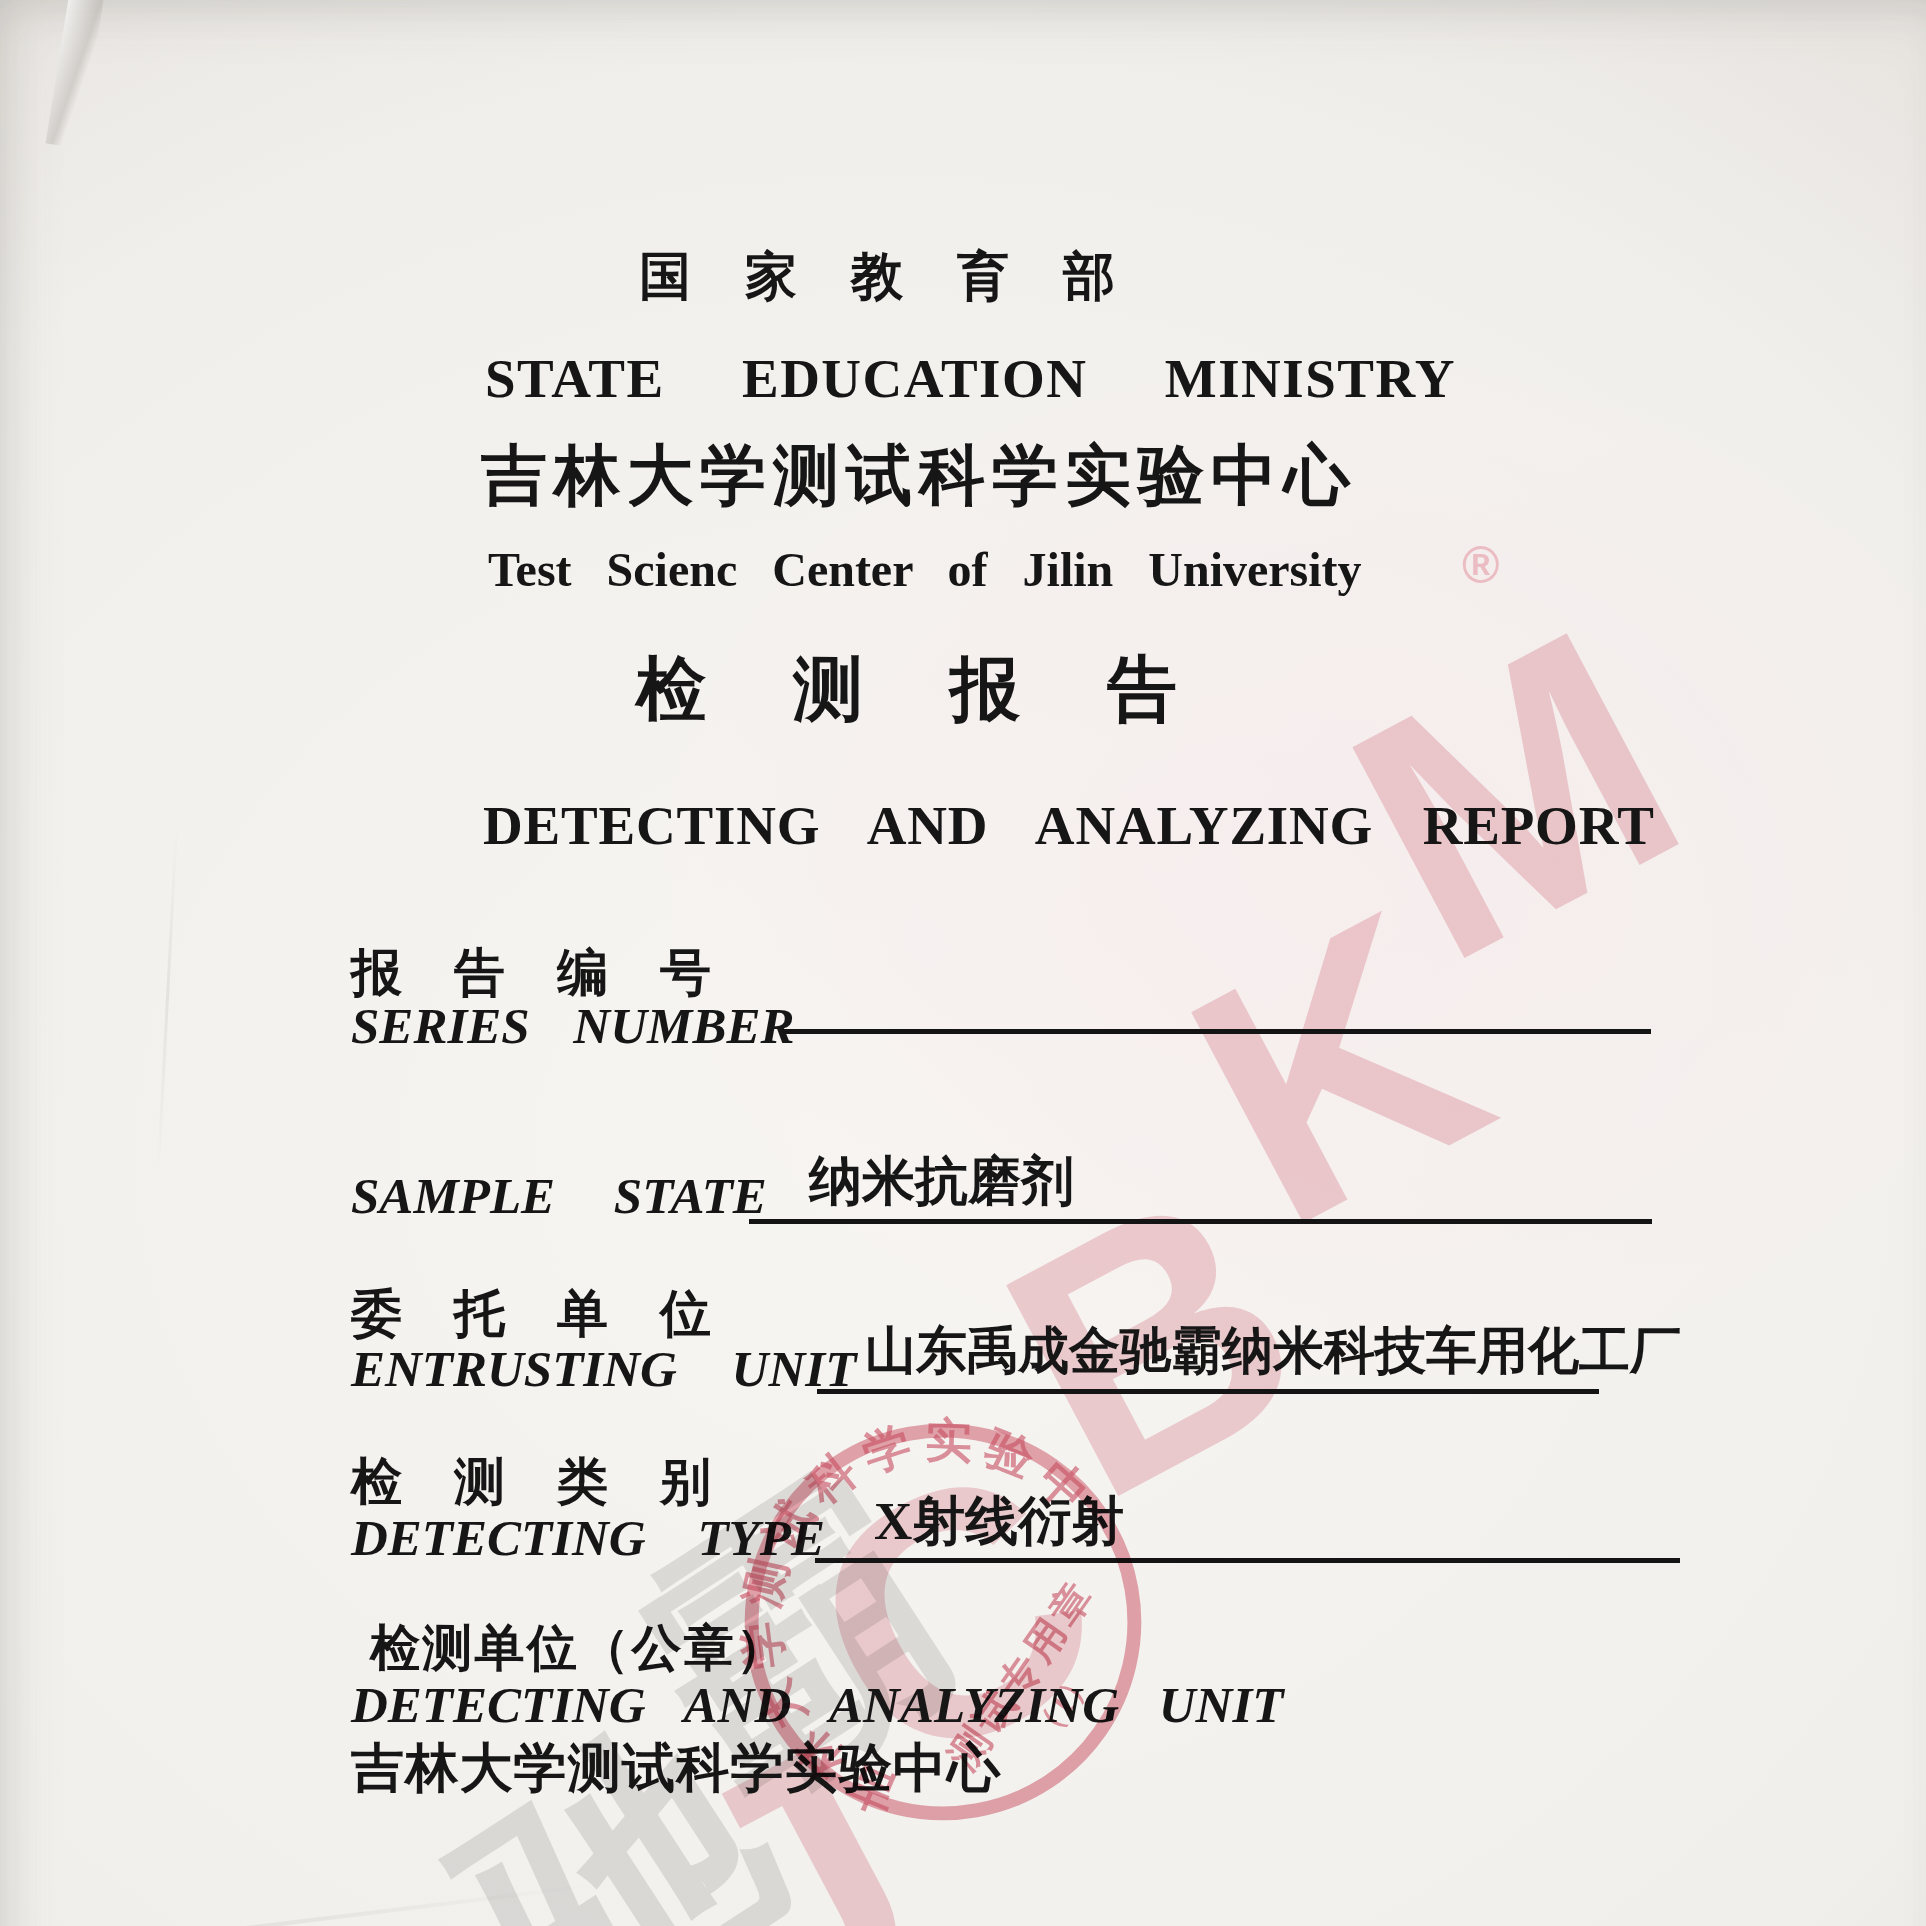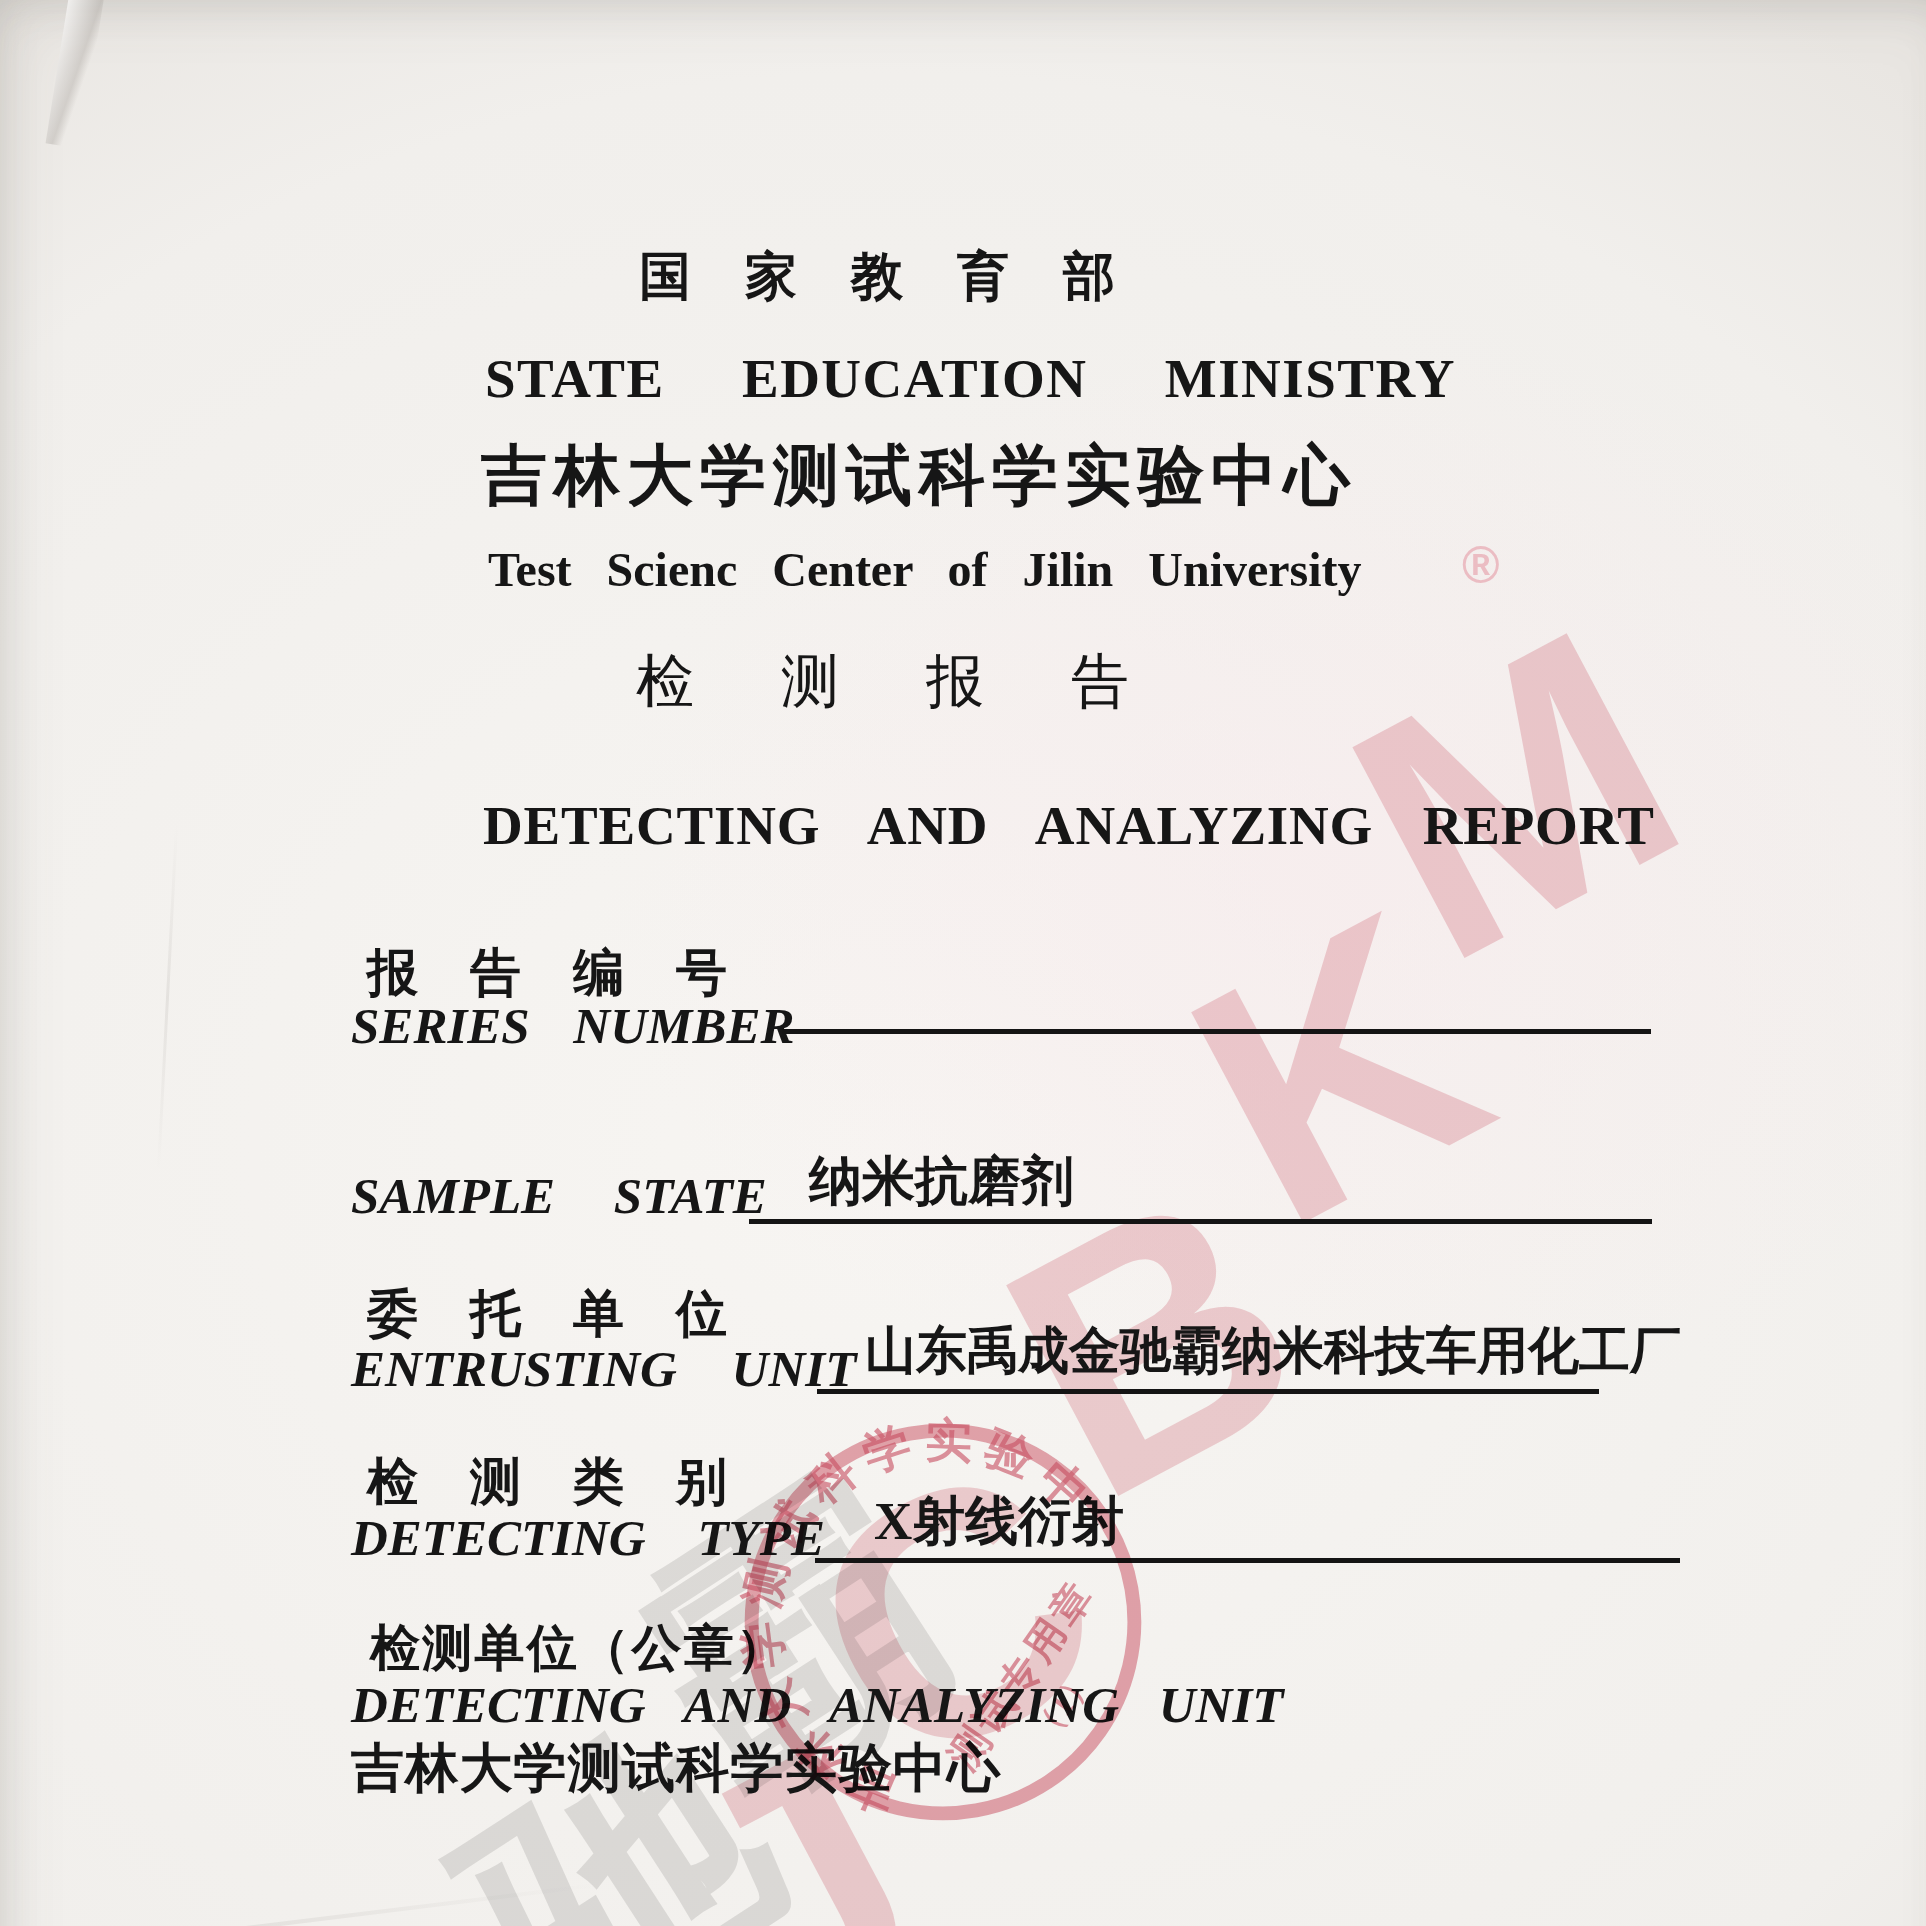--- a/index.html
+++ b/index.html
@@ -38,24 +38,24 @@
   .wm-lt-B{left:1027px;top:1169px;}
   .wm-lt-K{left:1212px;top:896px;}
   .wm-lt-M{left:1371px;top:622px;}
   .reg-mark{left:1462px;top:536px;font-family:"Liberation Sans","DejaVu Sans",sans-serif;
     font-size:51px;font-weight:700;color:rgba(228,148,160,.55);}
   
   .h-ministry-cn{left:639px;top:242px;font-size:52px;font-weight:600;letter-spacing:54px;}
   .h-ministry-en{left:485px;top:347px;font-size:55px;font-weight:700;word-spacing:62px;letter-spacing:1.5px;}
   .h-center-cn{left:481px;top:431px;font-size:66px;font-weight:700;letter-spacing:7px;}
   .h-center-en{left:488px;top:542px;font-size:48px;font-weight:700;word-spacing:23px;}
-  .h-title-cn{left:636px;top:643px;font-size:58px;font-weight:400;letter-spacing:87px;}
+  .h-title-cn{left:636px;top:643px;font-size:70px;font-weight:700;letter-spacing:87px;}
   .h-title-en{left:483px;top:794px;font-size:55px;font-weight:700;word-spacing:35px;letter-spacing:0.8px;}
   
-  .lab-cn{left:351px;font-size:51px;font-weight:600;letter-spacing:52px;margin-left:16px;}
+  .lab-cn{left:351px;font-size:51px;font-weight:600;letter-spacing:52px;}
   .lab-cn-tight{left:370px;font-size:50px;font-weight:600;letter-spacing:2.3px;}
   .lab-en{left:351px;font-size:51px;font-weight:700;font-style:italic;}
   .rule{position:absolute;height:4.6px;background:#141414;}
   .val-cn{font-size:53px;font-weight:600;}
   .f0-cn{top:939px;} .f0-en{top:997px;word-spacing:31px;}
   .f0-rule{left:782px;top:1029px;width:869px;}
   .f1-cn{top:1108px;} .f1-en{top:1167px;word-spacing:46px;}
   .f1-val{left:809px;top:1146px;}
   .f1-rule{left:749px;top:1219px;width:903px;}
   .f2-cn{top:1280px;} .f2-en{top:1340px;word-spacing:42px;}

